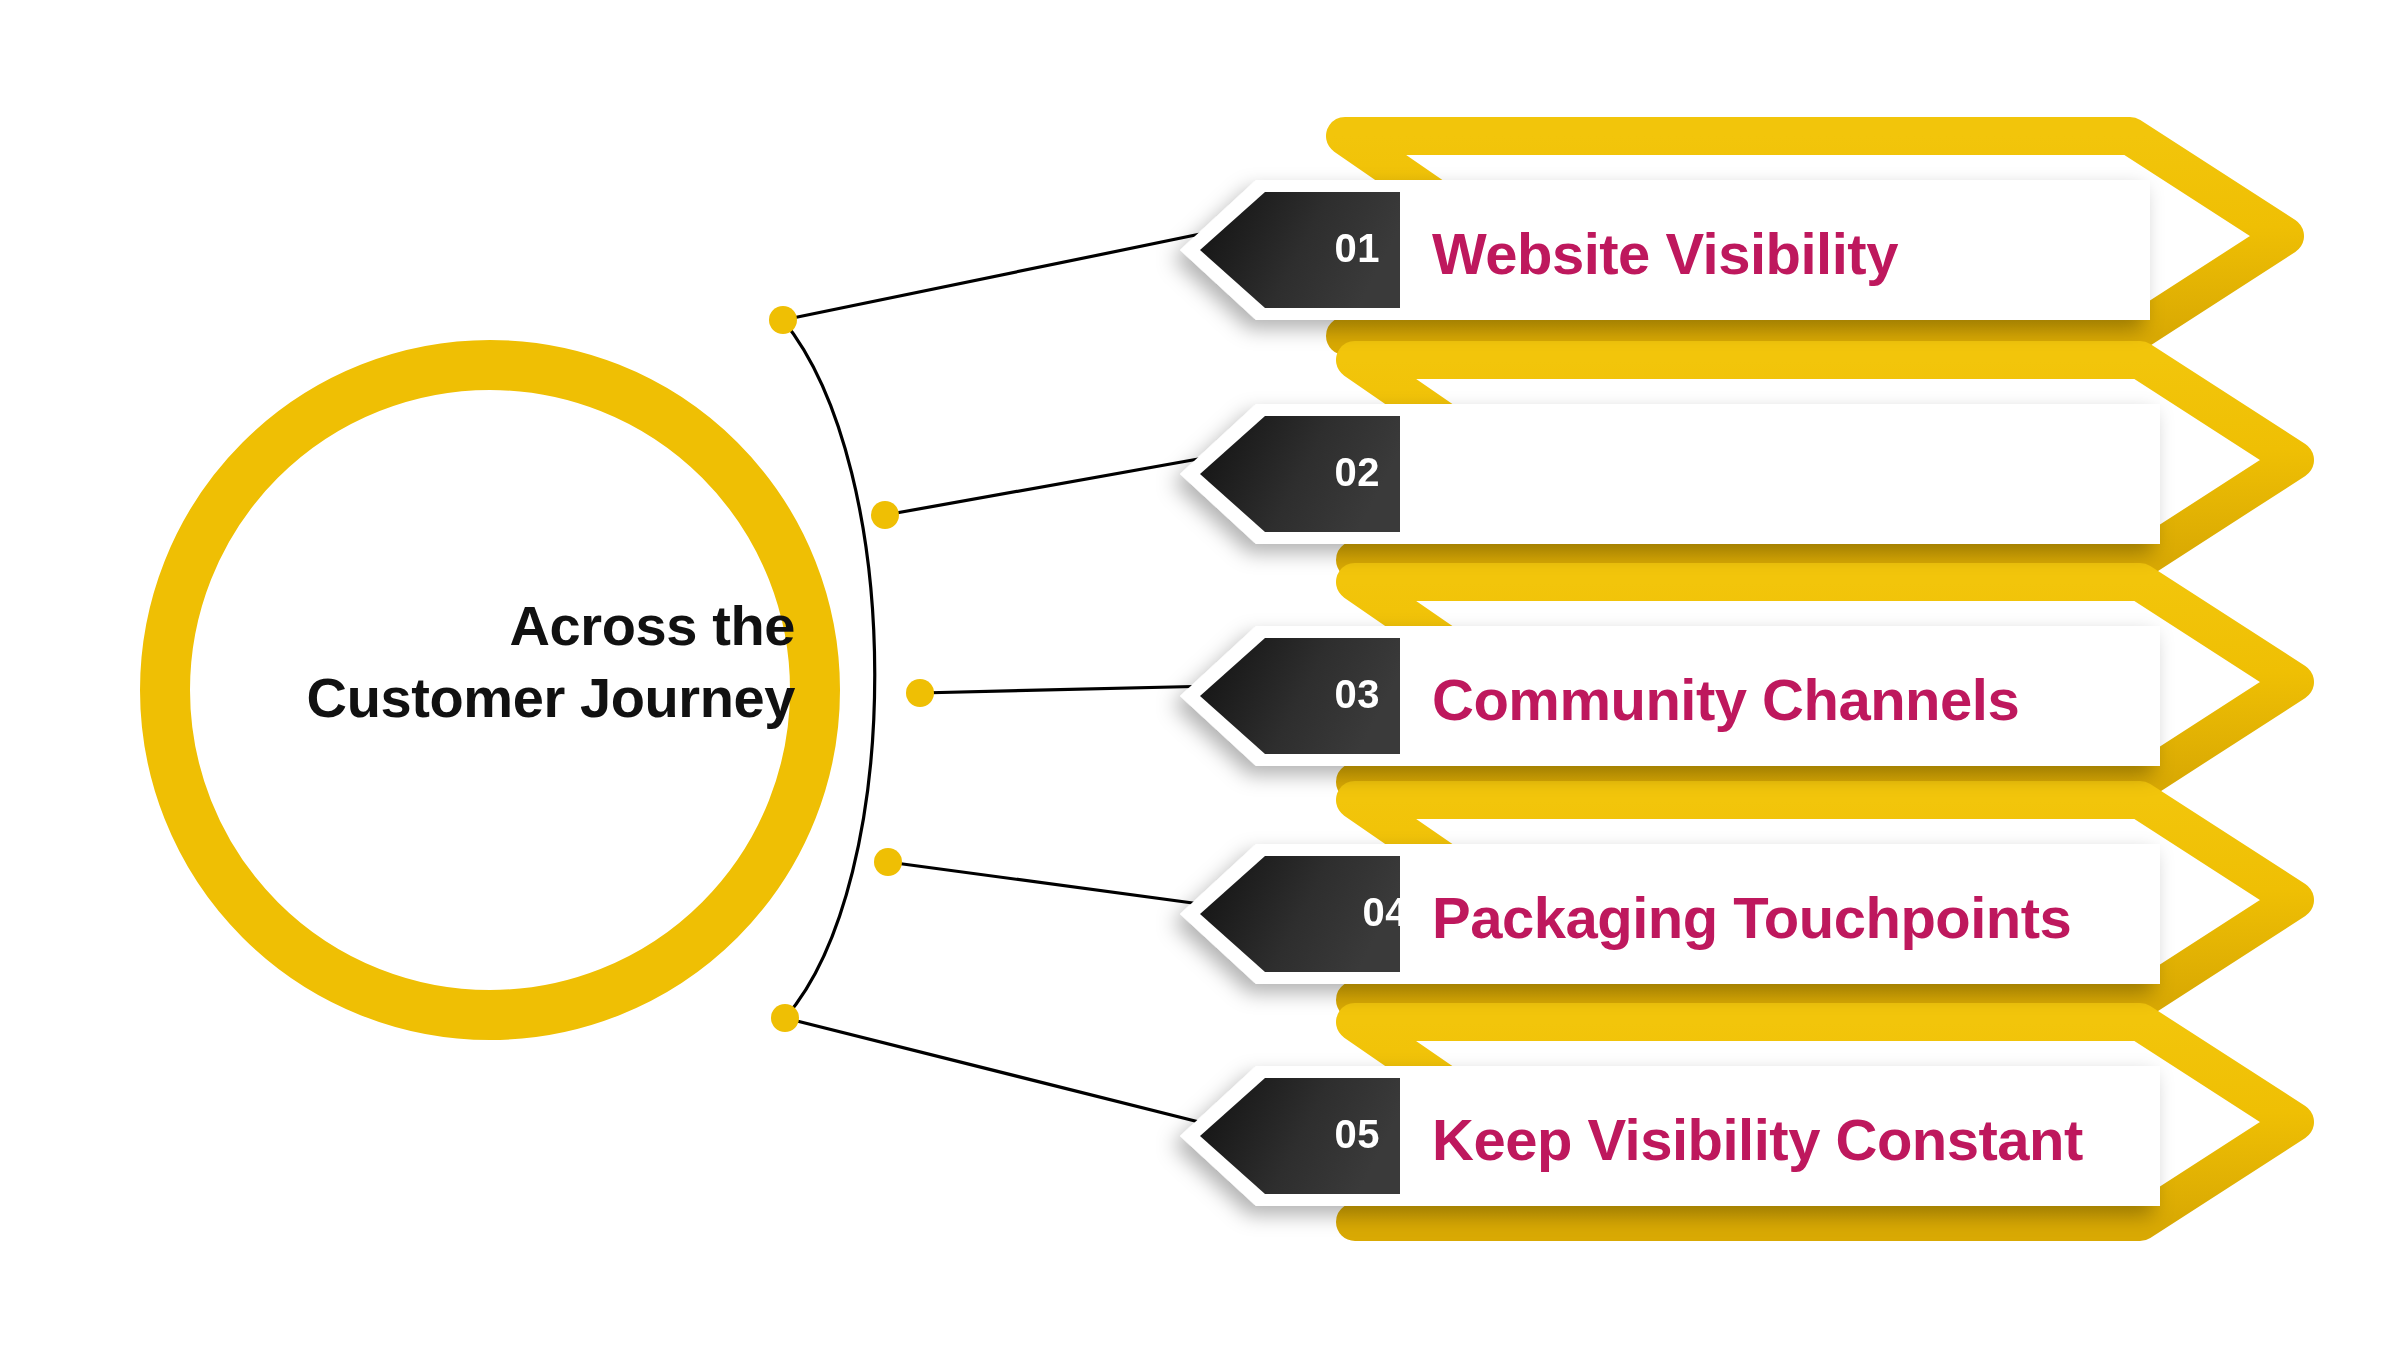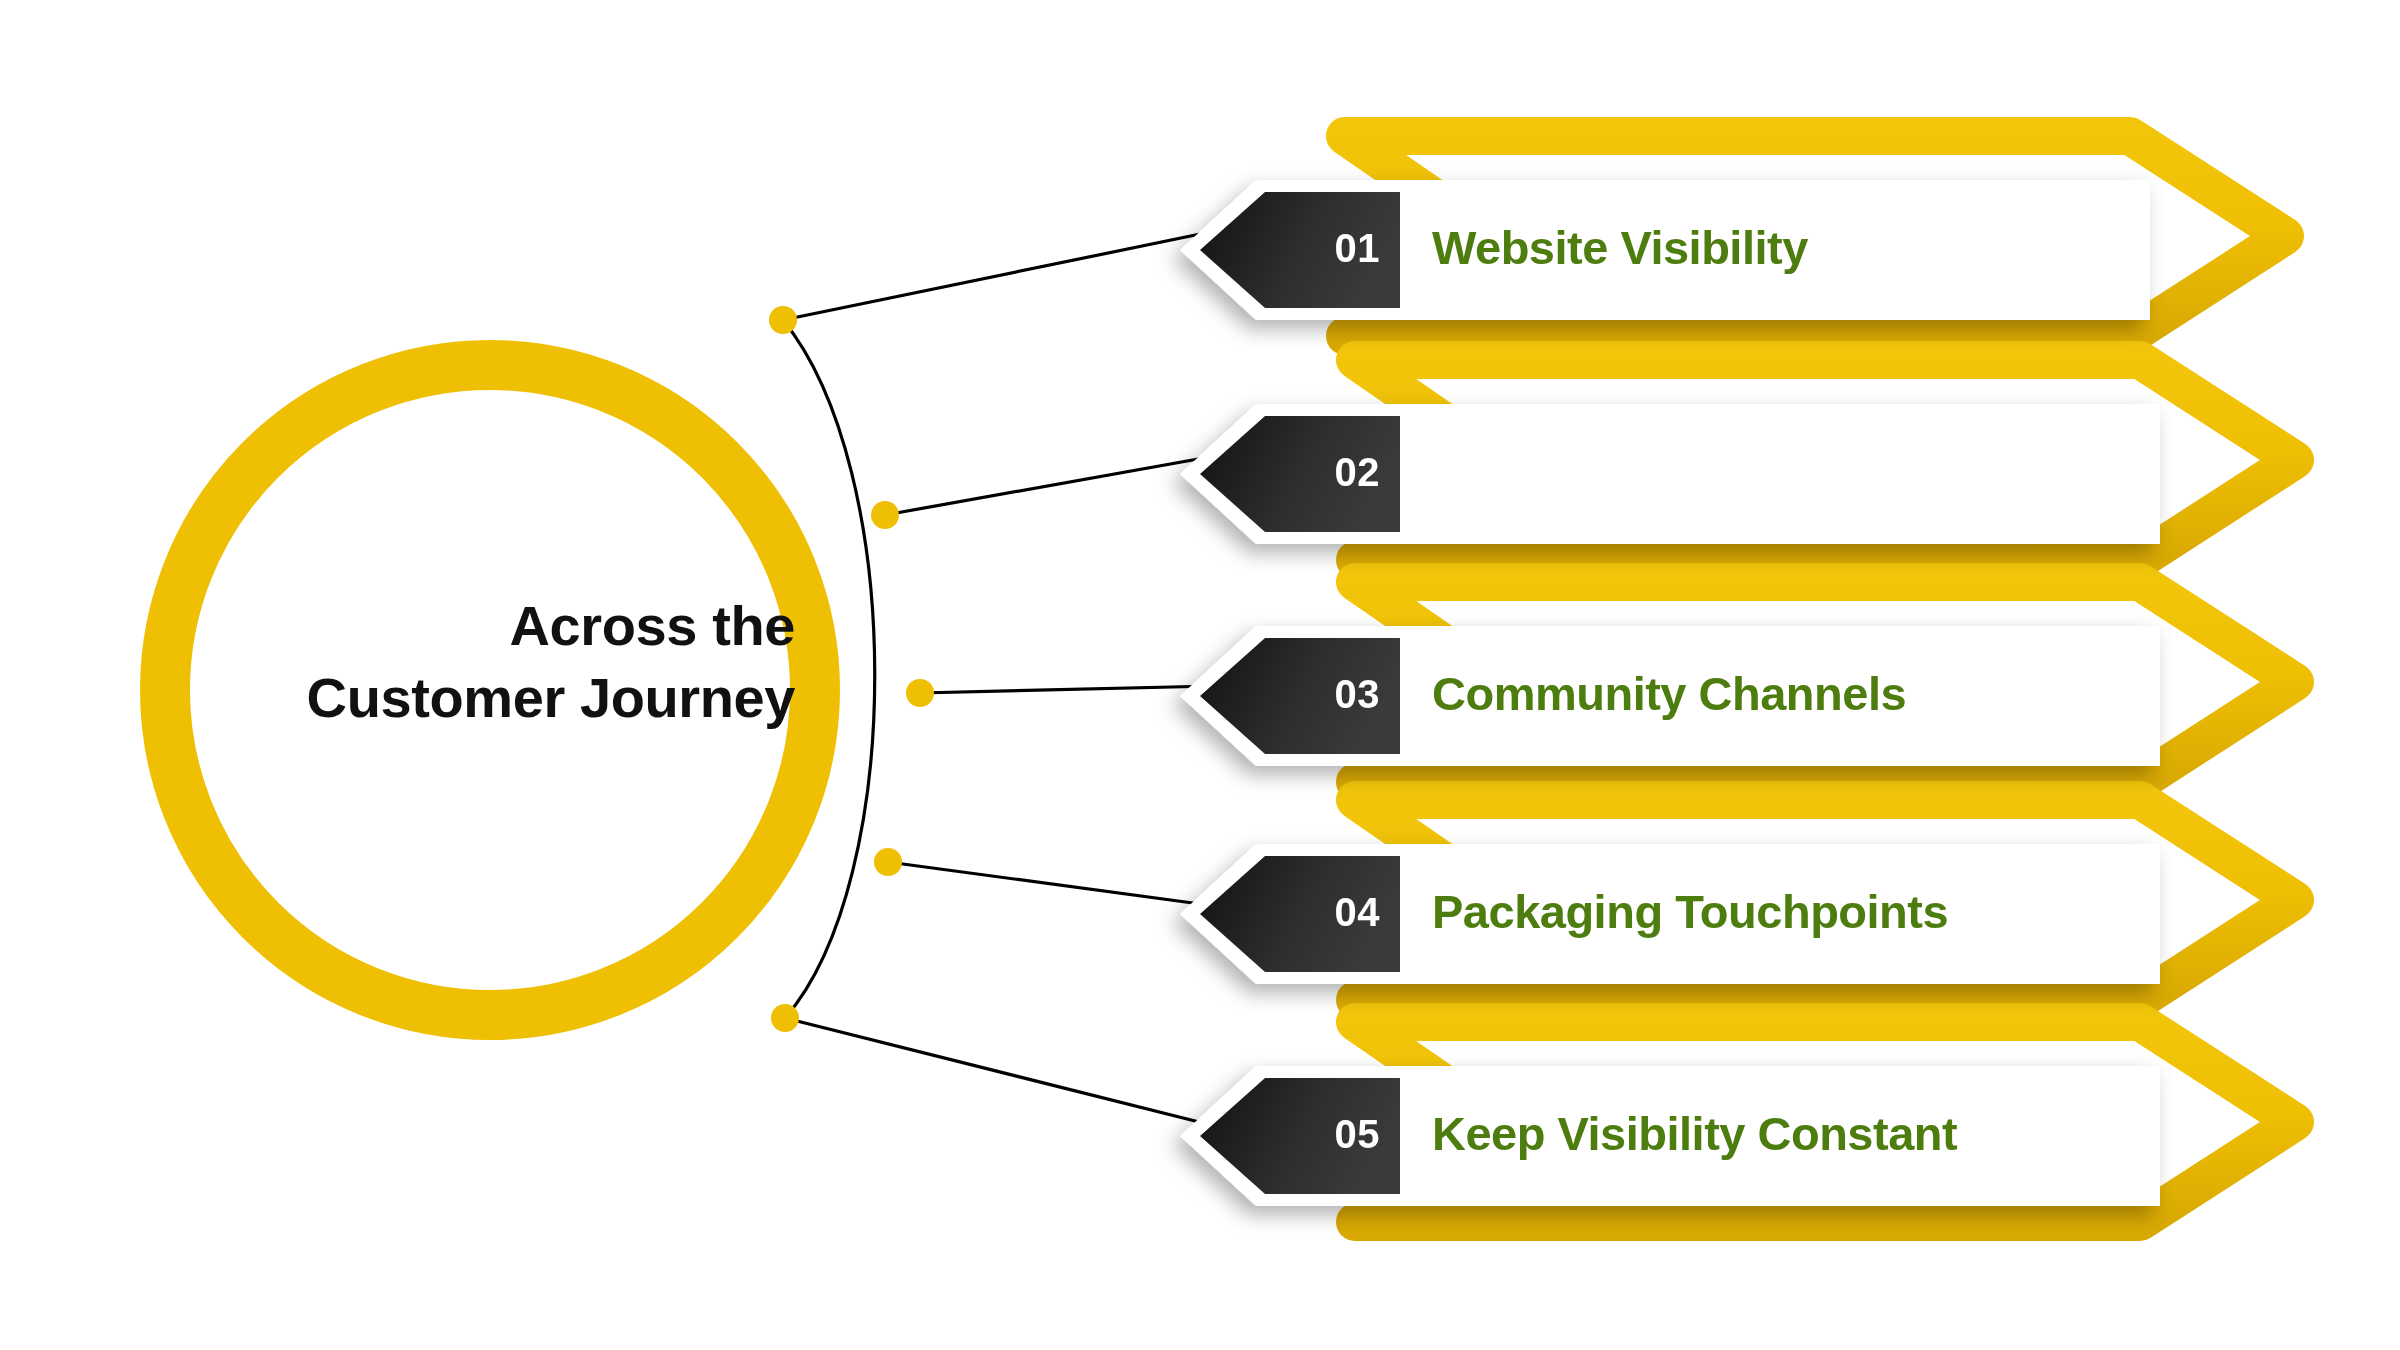--- a/index.html
+++ b/index.html
@@ -21,23 +21,23 @@
     font-size:56px;
     font-weight:bold;
     line-height:1.28;
     color:#111111;
     letter-spacing:-0.4px;
     white-space:pre-line;
   }
 
   .rowlabel{
     position:absolute;
-    font-size:47px;
+    font-size:58px;
     font-weight:bold;
-    color:#4d7c0f;
+    color:#be185d;
     letter-spacing:-0.5px;
     white-space:nowrap;
   }
   .rownum{
     position:absolute;
     font-size:40px;
     font-weight:bold;
     color:#ffffff;
     letter-spacing:0.5px;
     white-space:nowrap;
@@ -139,19 +139,19 @@
   </svg>
 
   <div class="rownum" style="left:1280px;top:226px;width:100px;">01</div>
   <div class="rowlabel" style="left:1432px;top:220px;">Website Visibility</div>
 
   <div class="rownum" style="left:1280px;top:450px;width:100px;">02</div>
 
   <div class="rownum" style="left:1280px;top:672px;width:100px;">03</div>
   <div class="rowlabel" style="left:1432px;top:666px;">Community Channels</div>
 
-  <div class="rownum" style="left:1280px;top:890px;width:100px;">04</div>
+  <div class="rownum" style="left:1308px;top:890px;width:100px;">04</div>
   <div class="rowlabel" style="left:1432px;top:884px;">Packaging Touchpoints</div>
 
   <div class="rownum" style="left:1280px;top:1112px;width:100px;">05</div>
   <div class="rowlabel" style="left:1432px;top:1106px;">Keep Visibility Constant</div>
 
 </div>
 
 </body></html>

